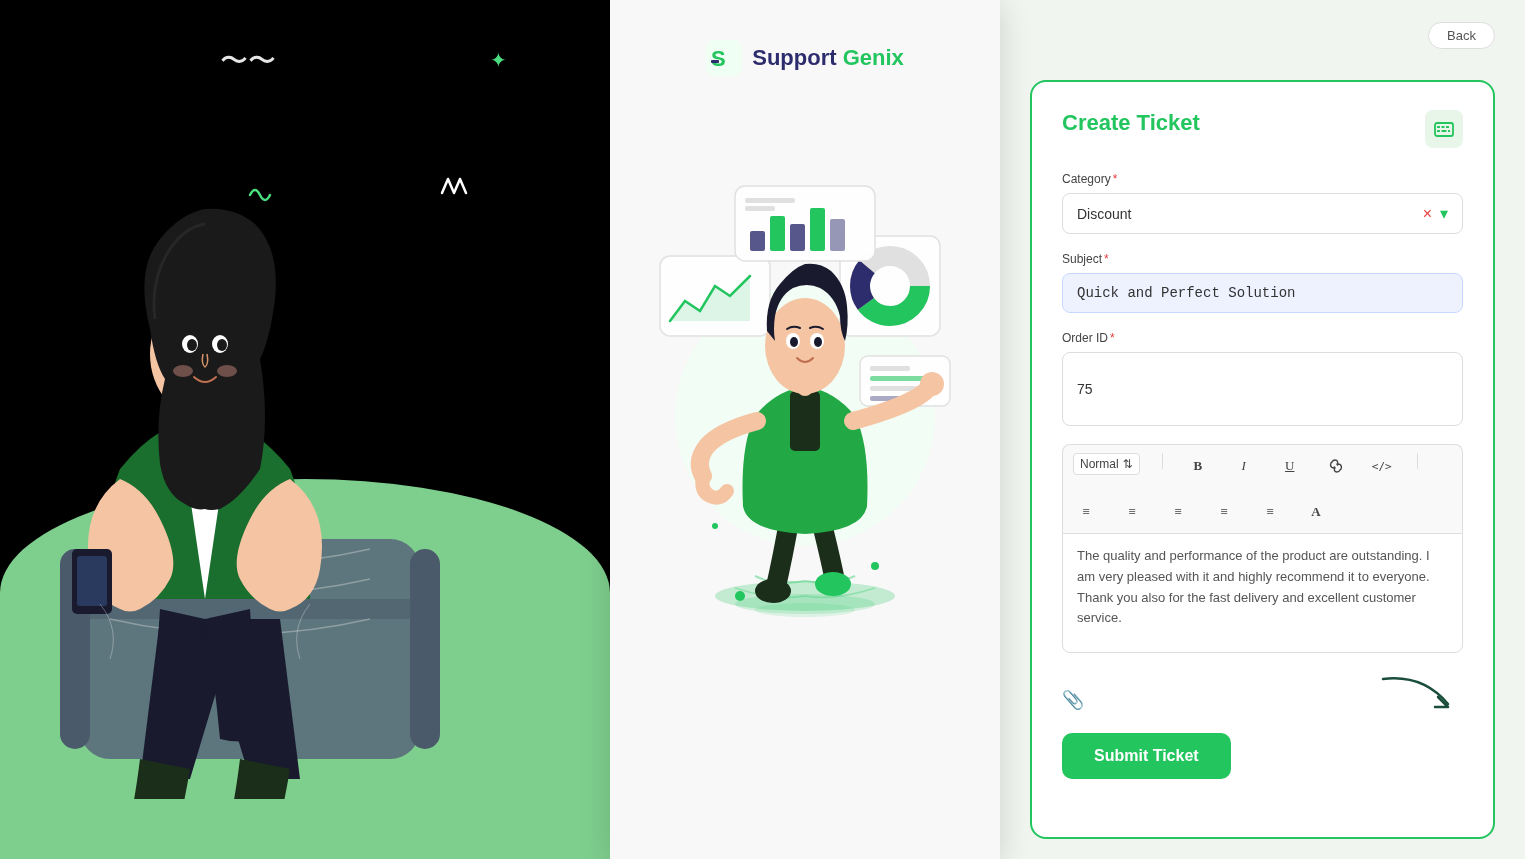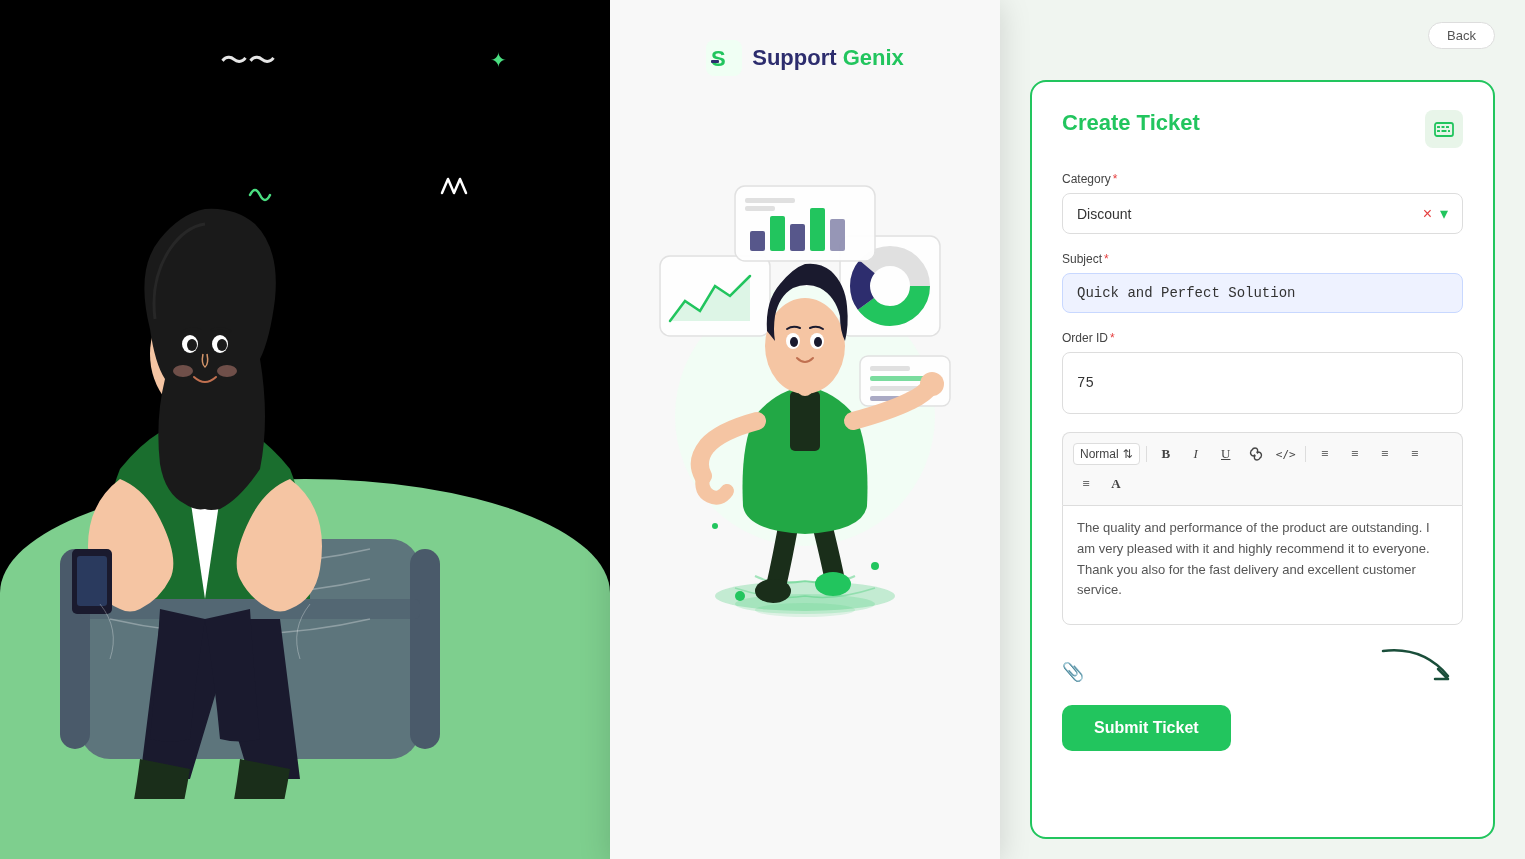--- a/index.html
+++ b/index.html
@@ -242,32 +242,32 @@
       color: #333;
       background: #eef2ff;
       outline: none;
       font-family: Liberation Mono, monospace;
     }
 
     .order-input {
       width: 100%;
       border: 1px solid #ddd;
       border-radius: 8px;
-      padding: 22px 14px;
+      padding: 28px 14px;
       font-size: 14px;
       color: #333;
       background: #fff;
       outline: none;
-      font-family: Liberation Mono, monospace;
+      font-family: Liberation Sans, sans-serif;
     }
 
     .editor-toolbar {
       display: flex;
-      align-items: center;
-      gap: 4px;
+      align-items: flex-start;
+      gap: 20px;
       padding: 8px 10px;
       border: 1px solid #ddd;
       border-bottom: none;
       border-radius: 8px 8px 0 0;
       background: #f9f9f9;
       flex-wrap: wrap;
     }
 
     .toolbar-select {
       border: 1px solid #ddd;

